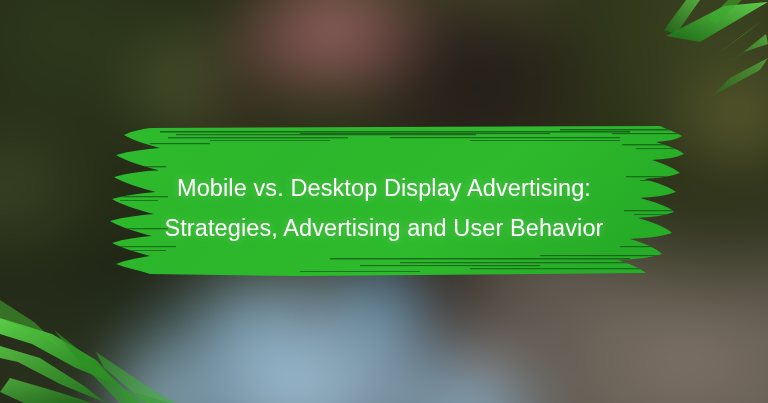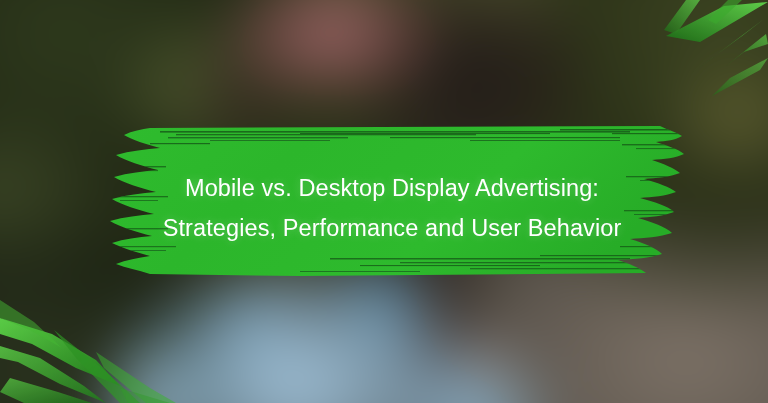--- a/index.html
+++ b/index.html
@@ -89,21 +89,21 @@
   .brush-wrap {
     position: absolute;
     left: 0;
     top: 0;
     width: 768px;
     height: 403px;
   }
 
   .title-block {
     position: absolute;
-    left: 116px;
+    left: 108px;
     top: 168px;
     width: 552px;
     text-align: center;
     color: #ffffff;
     font-size: 23.5px;
     line-height: 40px;
     letter-spacing: 0.1px;
     text-shadow: 0 0 10px rgba(255,255,255,0.25);
     -webkit-font-smoothing: antialiased;
   }
@@ -246,16 +246,16 @@
         <rect x="640" y="180" width="40" height="1" fill="#124316"></rect>
         <rect x="624" y="210" width="54" height="1.3" fill="#0f3d12"></rect>
         <rect x="634" y="214" width="42" height="1" fill="#11421a"></rect>
         <rect x="620" y="246" width="52" height="1.2" fill="#0e3a10"></rect>
       </g>
     </g>
   </svg>
 
   <div class="title-block">
     <span class="title-line">Mobile vs. Desktop Display Advertising:</span>
-    <span class="title-line">Strategies, Performance and User Behavior</span>
+    <span class="title-line">Strategies, Advertising and User Behavior</span>
   </div>
 
 </div>
 
 </body></html>

